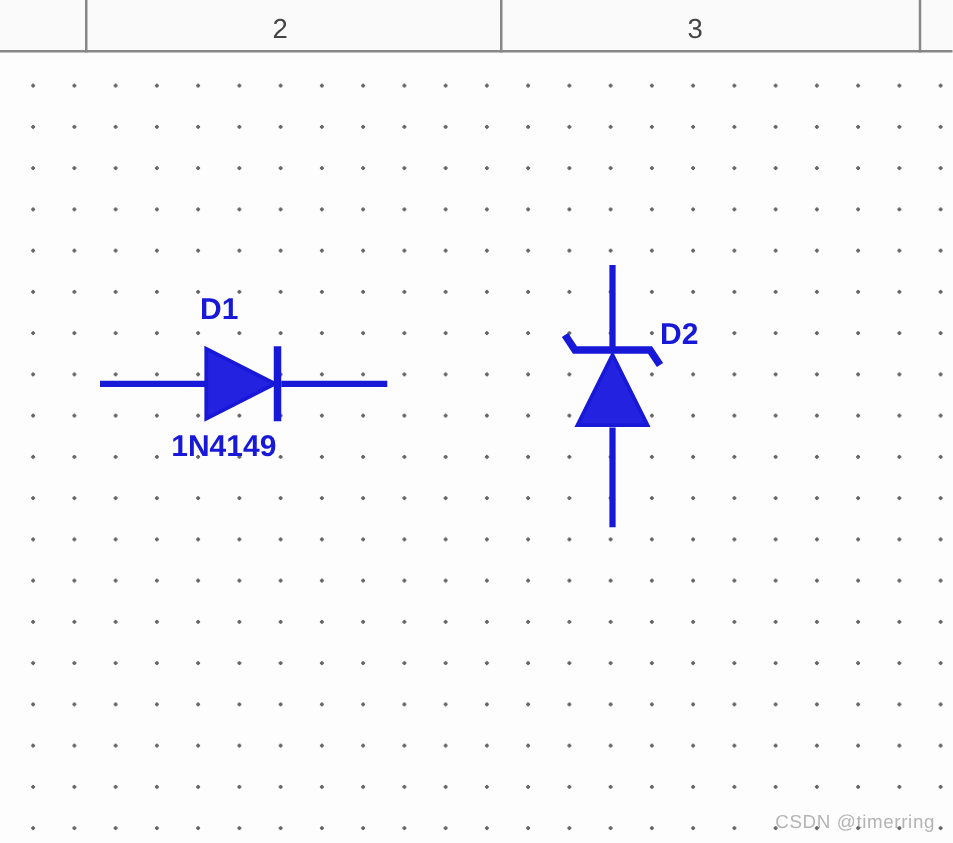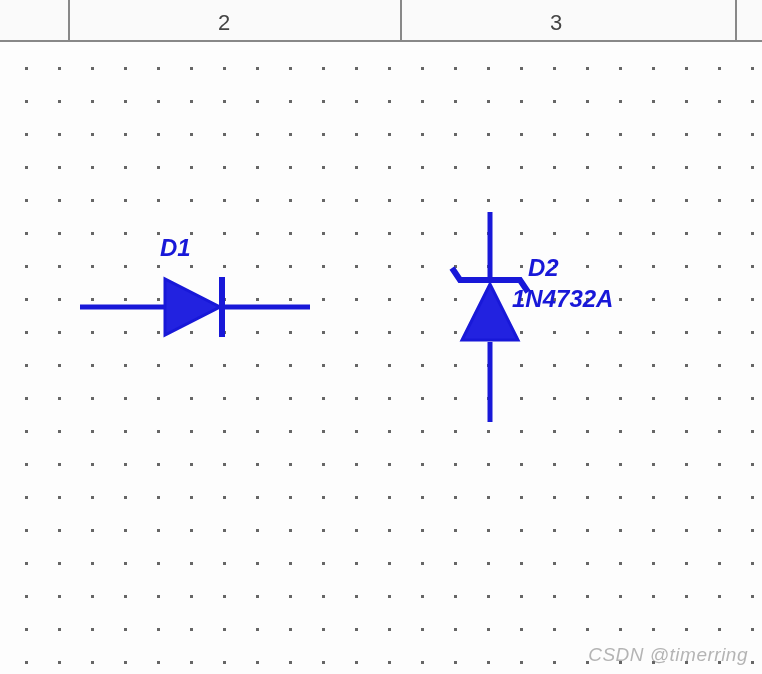--- a/index.html
+++ b/index.html
@@ -33,21 +33,20 @@
       top: 10px;
       font-size: 22px;
       color: #444;
     }
     .canvas {
       position: absolute;
       top: 42px;
       left: 0;
       right: 0;
       bottom: 0;
-      font-style: italic;
     }
     .dot-grid {
       position: absolute;
       inset: 0;
       background-image: radial-gradient(circle, #666 1.5px, transparent 1.5px);
       background-size: 33px 33px;
       background-position: 10px 10px;
     }
     .component-label {
       position: absolute;
@@ -56,24 +55,23 @@
       color: #1818d8;
       white-space: nowrap;
     }
     .symbol {
       position: absolute;
     }
     .watermark {
       position: absolute;
       bottom: 8px;
       right: 14px;
-      font-size: 19px;
+      font-size: 15px;
       color: rgba(120,120,120,0.55);
       letter-spacing: 0.5px;
-      font-style: italic;
     }
   </style>
 </head>
 <body>
 
 <div class="ruler">
   <div class="ruler-tick" style="left:68px"></div>
   <div class="ruler-label" style="left:218px">2</div>
   <div class="ruler-tick" style="left:400px"></div>
   <div class="ruler-label" style="left:550px">3</div>
@@ -86,28 +84,28 @@
   <svg class="symbol" style="left:80px; top:225px" width="230" height="80">
 
     <line x1="0" y1="40" x2="85" y2="40" stroke="#1818d8" stroke-width="5"></line>
     <line x1="145" y1="40" x2="230" y2="40" stroke="#1818d8" stroke-width="5"></line>
 
     <polygon points="85,12 85,68 140,40" fill="#2222e0" stroke="#1818d8" stroke-width="3"></polygon>
 
     <line x1="142" y1="10" x2="142" y2="70" stroke="#1818d8" stroke-width="6"></line>
   </svg>
   <div class="component-label" style="left:160px; top:192px">D1</div>
+  <div class="component-label" style="left:137px; top:302px">1N4149</div>
 
   <svg class="symbol" style="left:430px; top:170px" width="120" height="210">
 
     <line x1="60" y1="0" x2="60" y2="68" stroke="#1818d8" stroke-width="5"></line>
     <line x1="60" y1="130" x2="60" y2="210" stroke="#1818d8" stroke-width="5"></line>
 
     <path d="M 22 56 L 30 68 L 90 68 L 98 80" fill="none" stroke="#1818d8" stroke-width="6"></path>
 
     <polygon points="32,128 88,128 60,72" fill="#2222e0" stroke="#1818d8" stroke-width="3"></polygon>
   </svg>
   <div class="component-label" style="left:528px; top:212px">D2</div>
-  <div class="component-label" style="left:512px; top:243px">1N4732A</div>
 
 </div>
 
 <div class="watermark">CSDN @timerring</div>
 
 </body></html>

